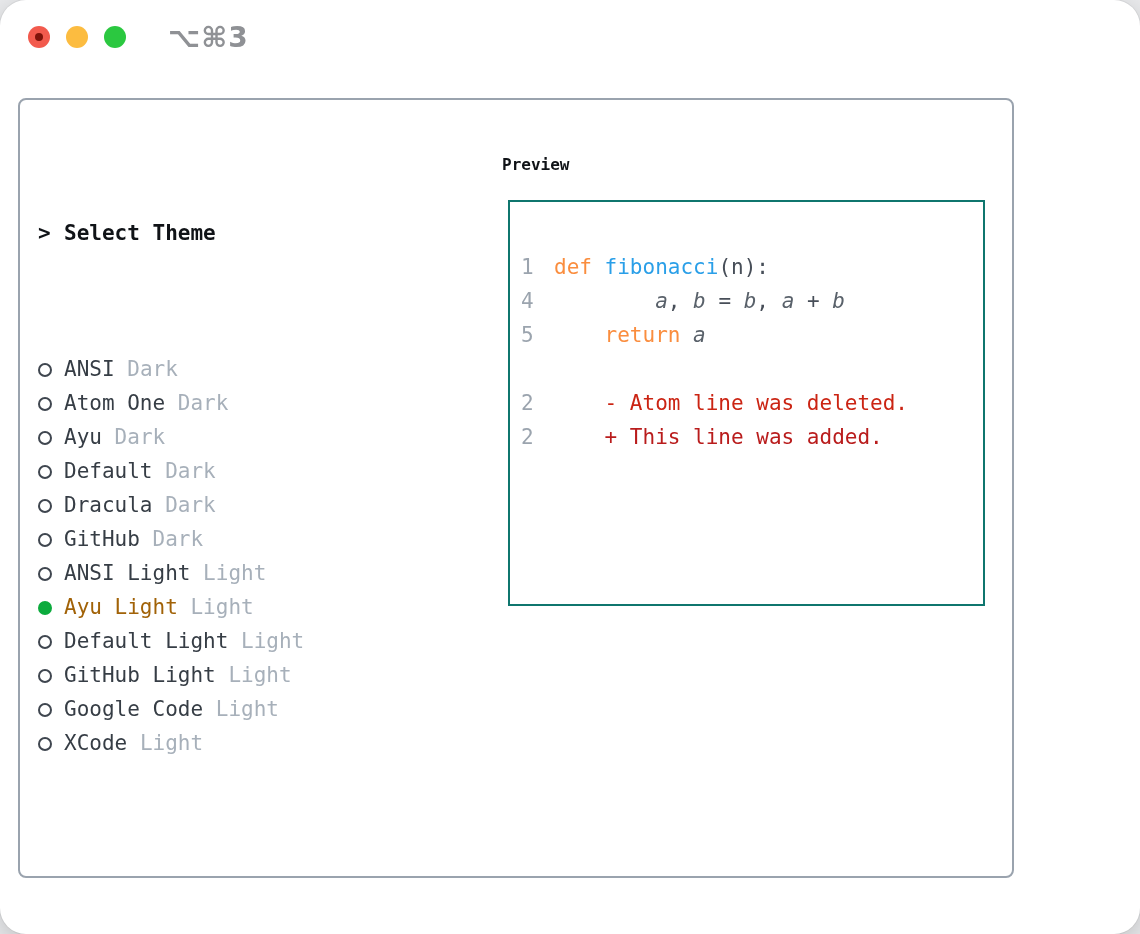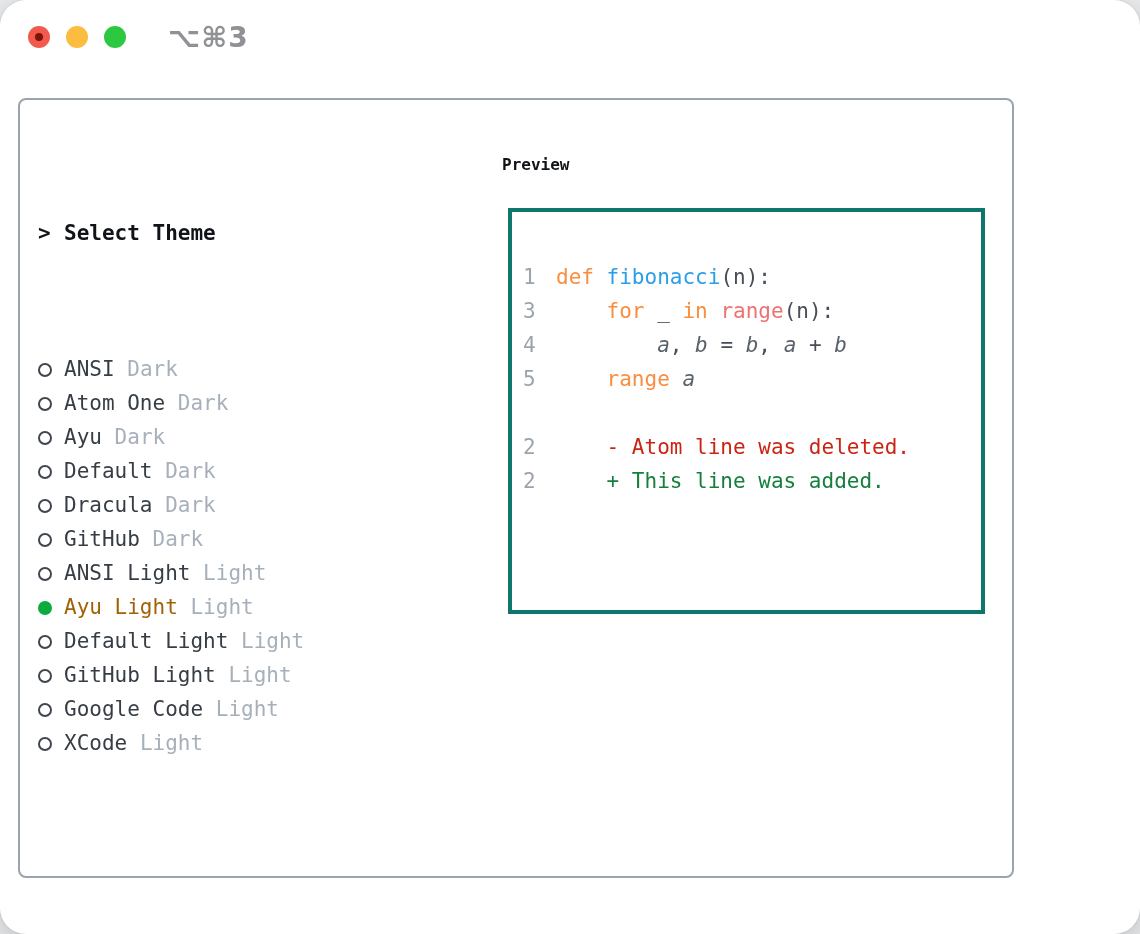--- a/index.html
+++ b/index.html
@@ -35,34 +35,34 @@
   .item .label { color:#363d45; }
   .item .label.sel { color:#a16207; }
   .item .tag { color:#a7b0ba; }
   .dot { display:inline-block; width:14px; height:14px; box-sizing:border-box;
          border:2px solid #3f464f; border-radius:50%; vertical-align:-1px; }
   .dot.sel { background:#0cab3d; border-color:#0cab3d; }
 
   
   .preview-title { position:absolute; left:482px; top:48px; height:34px; line-height:34px;
                    font-size:16px; font-weight:bold; color:#101317; }
-  .preview-box { position:absolute; left:488px; top:108px; width:477px; height:406px;
-                 box-sizing:border-box; border:4px solid #0f766e; background:#ffffff;
+  .preview-box { position:absolute; left:488px; top:100px; width:477px; height:406px;
+                 box-sizing:border-box; border:2px solid #0f766e; background:#ffffff;
                  padding:48px 16px 0 11px; overflow:hidden; }
   .pline { height:34px; line-height:34px; font-size:21px; white-space:pre; }
   .lnum { display:inline-block; width:33px; color:#9ba4ae; }
   .tk-kw  { color:#fa8d3e; }
   .tk-fn  { color:#2a9fe8; }
   .tk-num { color:#a472d6; }
   .tk-sp  { color:#f07171; }
   .tk-pn  { color:#474e58; }
   .tk-var { color:#59616a; font-style:italic; }
   .tk-ctx { color:#8b939c; }
   .tk-del { color:#cb2413; }
-  .tk-add { color:#15803d; }
+  .tk-add { color:#b91c1c; }
 </style>
 </head>
 <body>
 
 <div class="window">
   <div class="titlebar">
     <span class="light red">
         <span class="inner-dot"></span>
       </span>
     <span class="light yellow"></span>
@@ -85,23 +85,22 @@
 
       
 
       
     </div>
 
     <div class="preview-title">Preview</div>
     <div class="preview-box">
       <div id="preview-lines">
           <div class="pline"><span class="lnum">1</span><span class="ptext"><span class="tk-kw">def </span><span class="tk-fn">fibonacci</span><span class="tk-pn">(n):</span></span></div>
-          <div class="pline"><span class="lnum">3</span><span class="ptext"><span class="tk-pn">    </span><span class="tk-kw">for</span><span class="tk-pn"> _ </span><span class="tk-kw">in</span><span class="tk-pn"> </span><span class="tk-sp">range</span><span class="tk-pn">(n):</span></span></div>
           <div class="pline"><span class="lnum">4</span><span class="ptext"><span class="tk-pn">        </span><span class="tk-var">a</span><span class="tk-pn">, </span><span class="tk-var">b</span><span class="tk-pn"> = </span><span class="tk-var">b</span><span class="tk-pn">, </span><span class="tk-var">a</span><span class="tk-pn"> + </span><span class="tk-var">b</span></span></div>
-          <div class="pline"><span class="lnum">5</span><span class="ptext"><span class="tk-pn">    </span><span class="tk-kw">range</span><span class="tk-pn"> </span><span class="tk-var">a</span></span></div>
+          <div class="pline"><span class="lnum">5</span><span class="ptext"><span class="tk-pn">    </span><span class="tk-kw">return</span><span class="tk-pn"> </span><span class="tk-var">a</span></span></div>
           <div class="pline"><span class="lnum"></span><span class="ptext"></span></div>
           <div class="pline"><span class="lnum">2</span><span class="ptext"><span class="tk-del">    - Atom line was deleted.</span></span></div>
           <div class="pline"><span class="lnum">2</span><span class="ptext"><span class="tk-add">    + This line was added.</span></span></div>
         </div>
     </div>
 
   </div>
 </div>
 
 </body></html>

